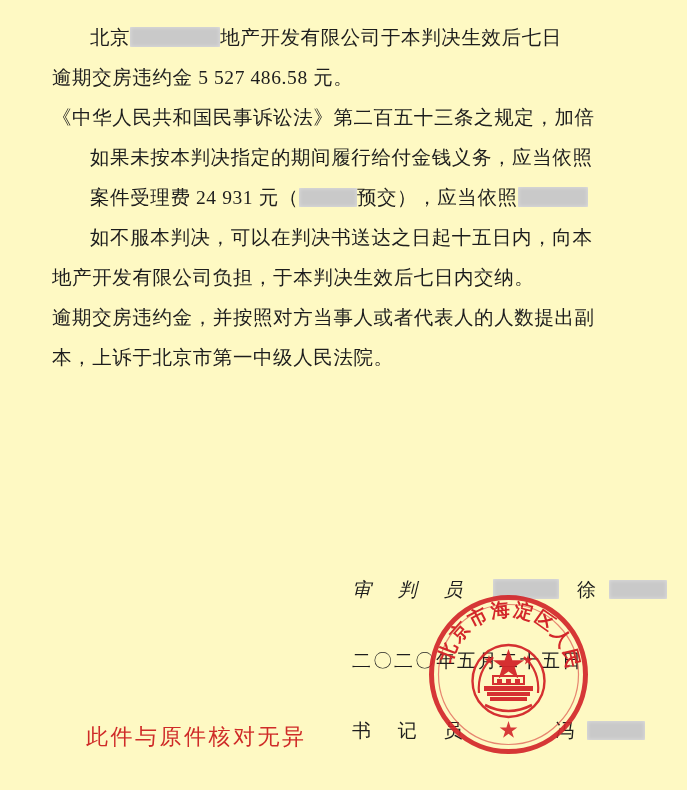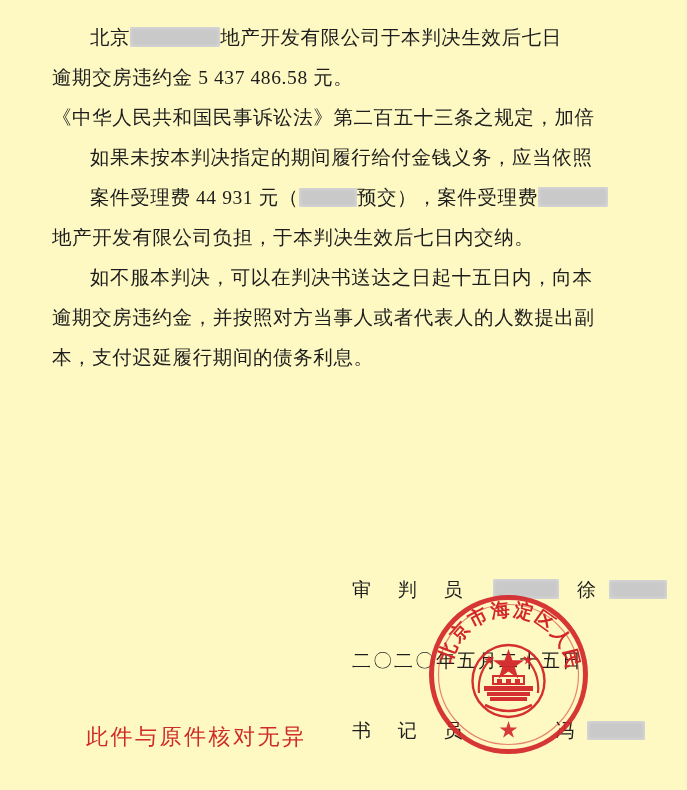--- a/index.html
+++ b/index.html
@@ -68,20 +68,21 @@
     letter-spacing: 1px;
     color: #1d1d1d;
   }
   .sign-line {
     position: relative;
     height: 42px;
     white-space: nowrap;
   }
   .sign-label {
     letter-spacing: 11px;
+    font-style: italic;
   }
   .sign-name {
     letter-spacing: 1px;
   }
   .date-line {
     position: absolute;
     left: 352px;
     top: 648px;
     font-size: 19px;
     letter-spacing: 2px;
@@ -122,28 +123,28 @@
     font-weight: 500;
   }
 </style>
 </head>
 <body>
 
 <div class="page">
 
   <div class="doc-body">
       <div class="para indent"><span>北京</span><span class="redact r-w90"></span><span>地产开发有限公司于本判决生效后七日</span></div>
-      <div class="para"><span>逾期交房违约金 5 437 486.58 元。</span></div>
+      <div class="para"><span>逾期交房违约金 5 527 486.58 元。</span></div>
       <div class="para"><span>《中华人民共和国民事诉讼法》第二百五十三条之规定，加倍</span></div>
       <div class="para indent"><span>如果未按本判决指定的期间履行给付金钱义务，应当依照</span></div>
-      <div class="para indent"><span>案件受理费 44 931 元（</span><span class="redact r-w58"></span><span>预交），案件受理费</span><span class="redact r-w70"></span></div>
+      <div class="para indent"><span>案件受理费 24 931 元（</span><span class="redact r-w58"></span><span>预交），应当依照</span><span class="redact r-w70"></span></div>
+      <div class="para indent"><span>如不服本判决，可以在判决书送达之日起十五日内，向本</span></div>
       <div class="para"><span>地产开发有限公司负担，于本判决生效后七日内交纳。</span></div>
-      <div class="para indent"><span>如不服本判决，可以在判决书送达之日起十五日内，向本</span></div>
       <div class="para"><span>逾期交房违约金，并按照对方当事人或者代表人的人数提出副</span></div>
-      <div class="para"><span>本，支付迟延履行期间的债务利息。</span></div>
+      <div class="para"><span>本，上诉于北京市第一中级人民法院。</span></div>
     </div>
 
   <div class="sign-block">
     <div class="sign-line">
       <span class="sign-label">审 判 员</span>
       <span class="redact r-w66" style="margin-left:14px;"></span>
       <span class="sign-name" style="margin-left:12px;">徐</span>
       <span class="redact r-w58" style="margin-left:6px;"></span>
     </div>
   </div>

